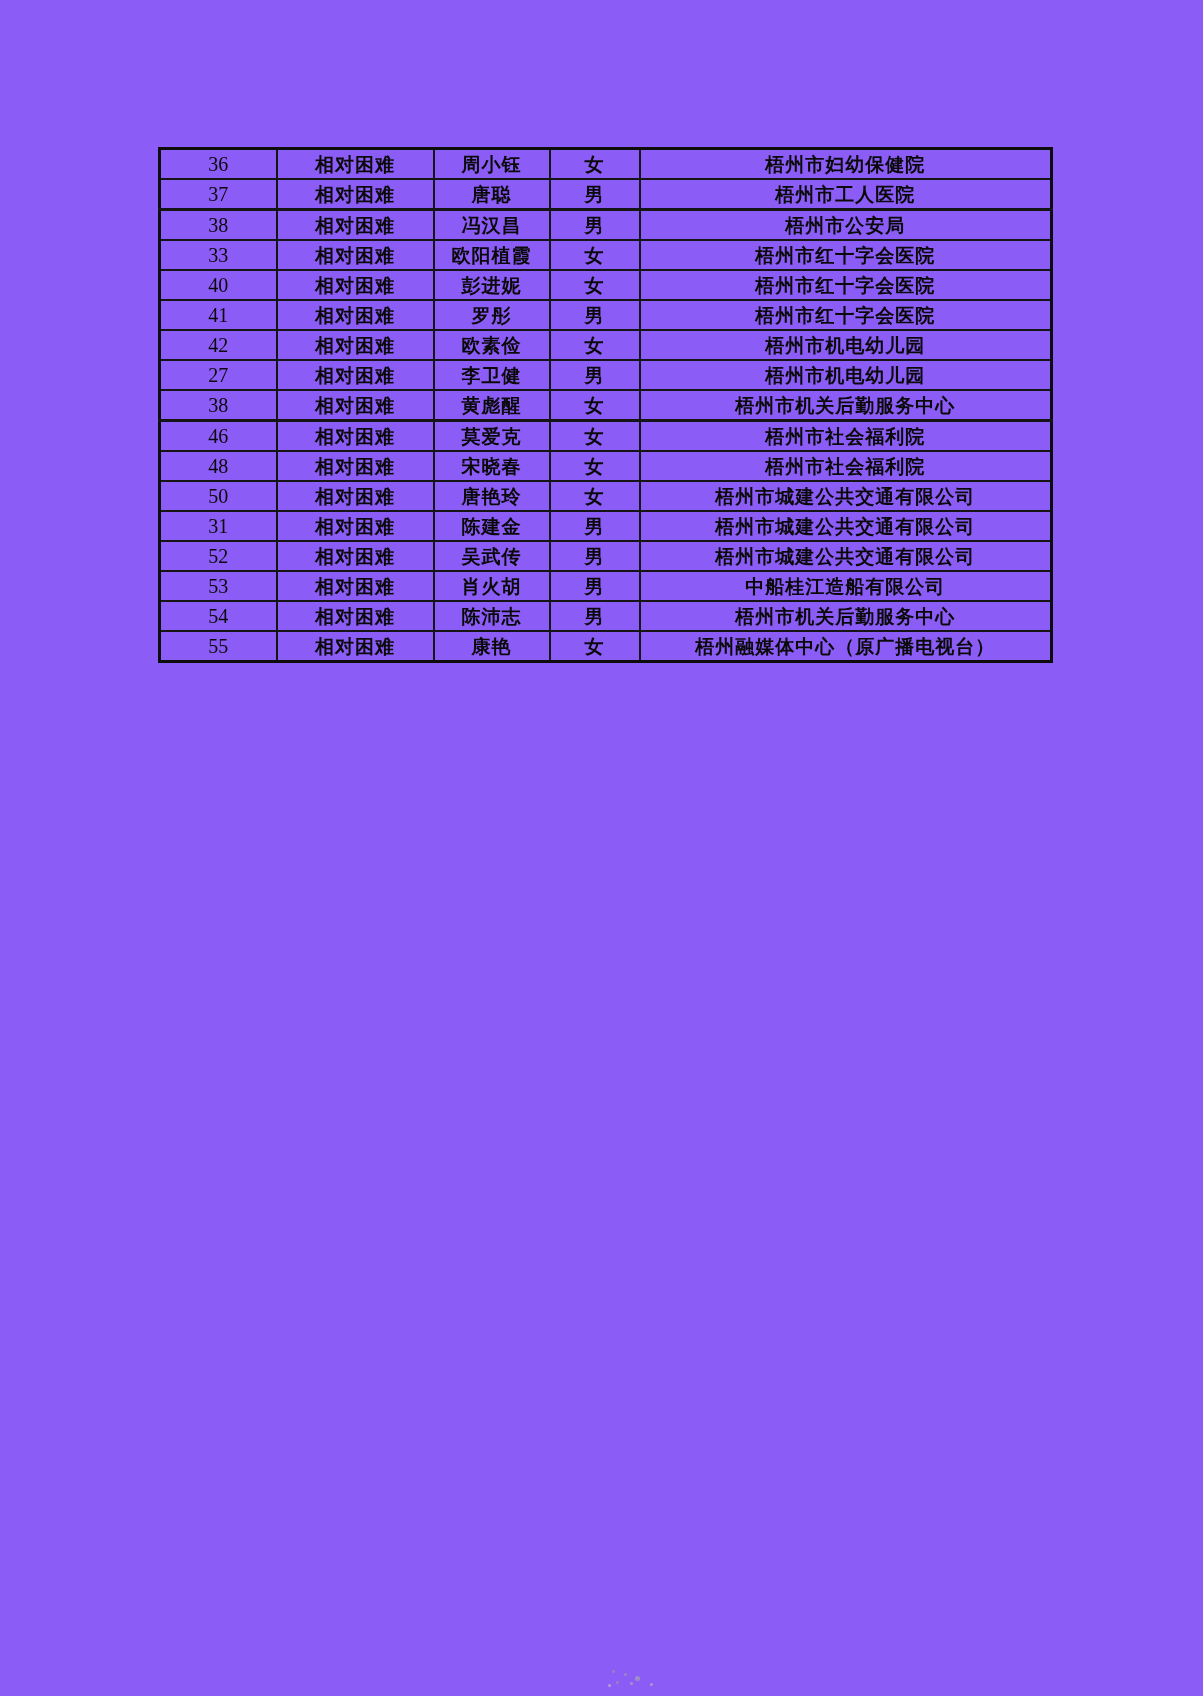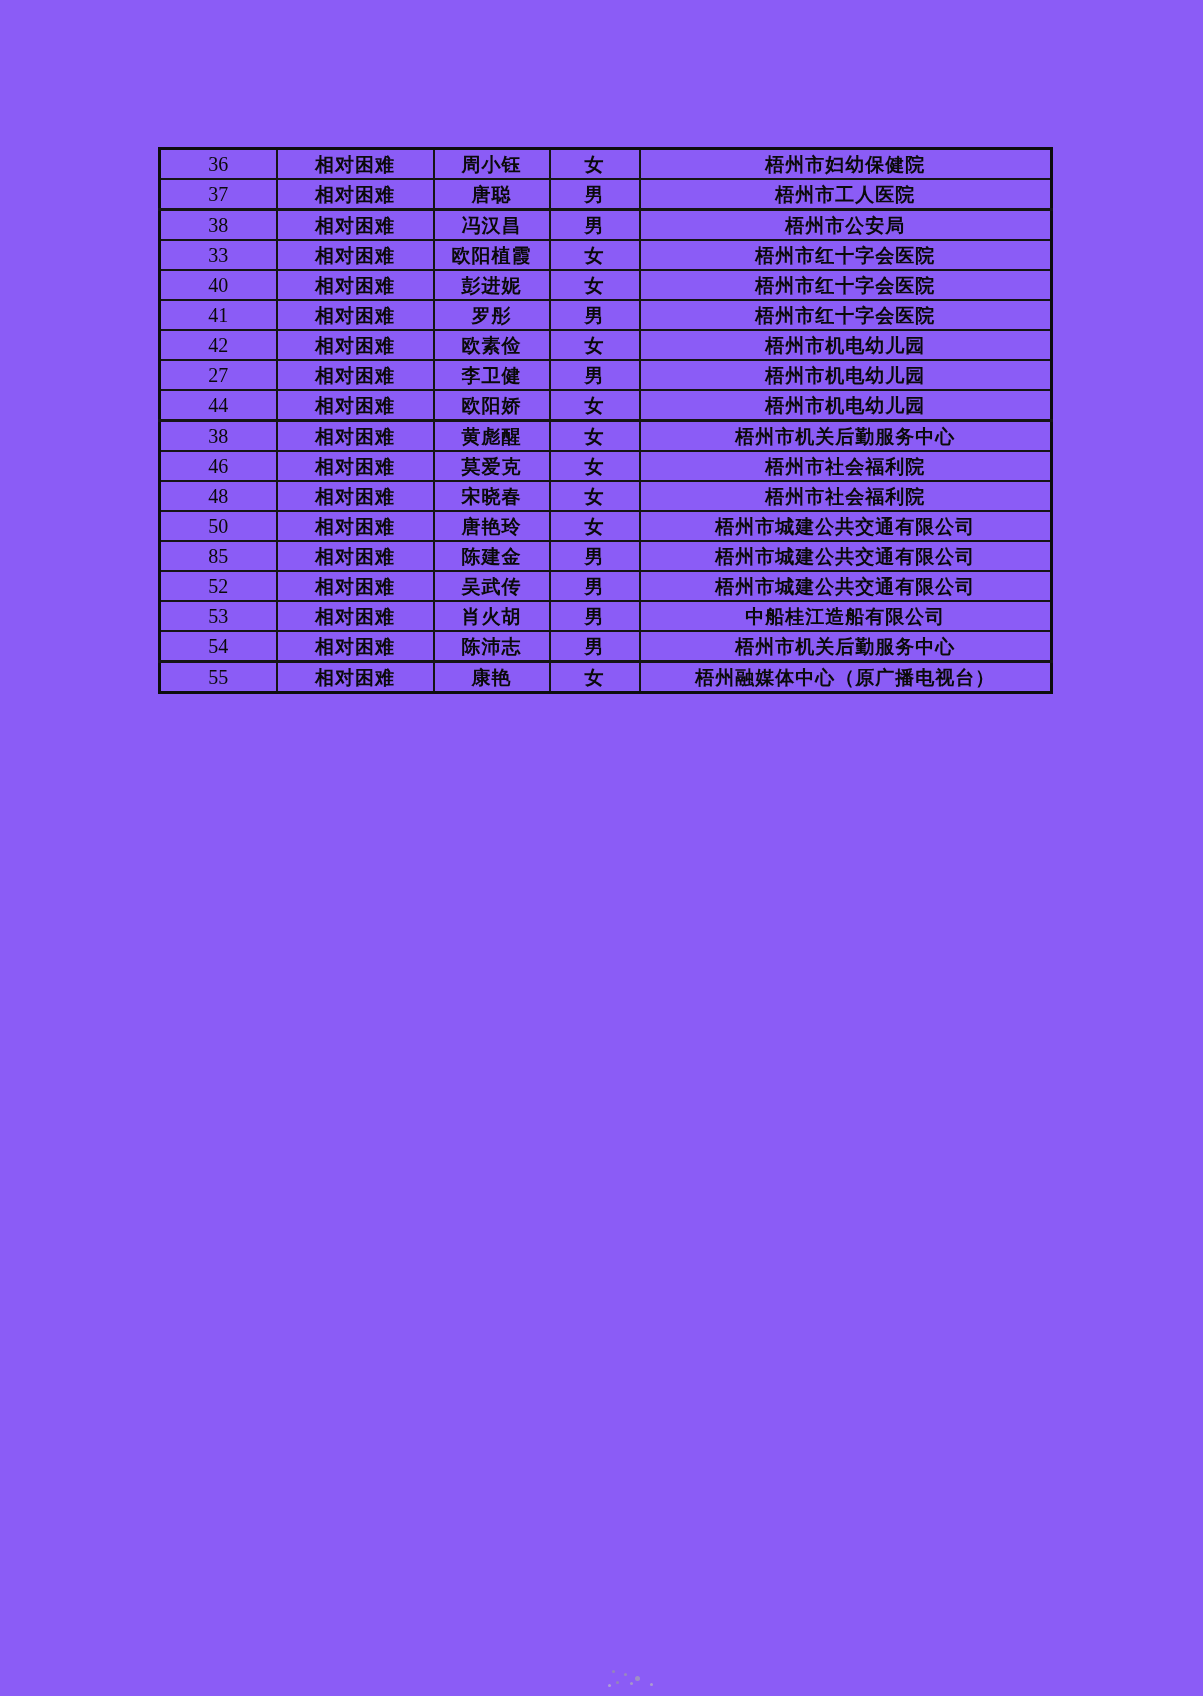--- a/index.html
+++ b/index.html
@@ -137,27 +137,20 @@
           <td class="cjk">梧州市机电幼儿园</td>
         </tr>
         <tr>
           <td class="col-no">27</td>
           <td class="cjk">相对困难</td>
           <td class="cjk">李卫健</td>
           <td class="cjk">男</td>
           <td class="cjk">梧州市机电幼儿园</td>
         </tr>
         <tr>
-          <td class="col-no">44</td>
-          <td class="cjk">相对困难</td>
-          <td class="cjk">欧阳娇</td>
-          <td class="cjk">女</td>
-          <td class="cjk">梧州市机电幼儿园</td>
-        </tr>
-        <tr>
           <td class="col-no">38</td>
           <td class="cjk">相对困难</td>
           <td class="cjk">黄彪醒</td>
           <td class="cjk">女</td>
           <td class="cjk">梧州市机关后勤服务中心</td>
         </tr>
         <tr>
           <td class="col-no">46</td>
           <td class="cjk">相对困难</td>
           <td class="cjk">莫爱克</td>
@@ -172,21 +165,21 @@
           <td class="cjk">梧州市社会福利院</td>
         </tr>
         <tr>
           <td class="col-no">50</td>
           <td class="cjk">相对困难</td>
           <td class="cjk">唐艳玲</td>
           <td class="cjk">女</td>
           <td class="cjk">梧州市城建公共交通有限公司</td>
         </tr>
         <tr>
-          <td class="col-no">85</td>
+          <td class="col-no">31</td>
           <td class="cjk">相对困难</td>
           <td class="cjk">陈建金</td>
           <td class="cjk">男</td>
           <td class="cjk">梧州市城建公共交通有限公司</td>
         </tr>
         <tr>
           <td class="col-no">52</td>
           <td class="cjk">相对困难</td>
           <td class="cjk">吴武传</td>
           <td class="cjk">男</td>

